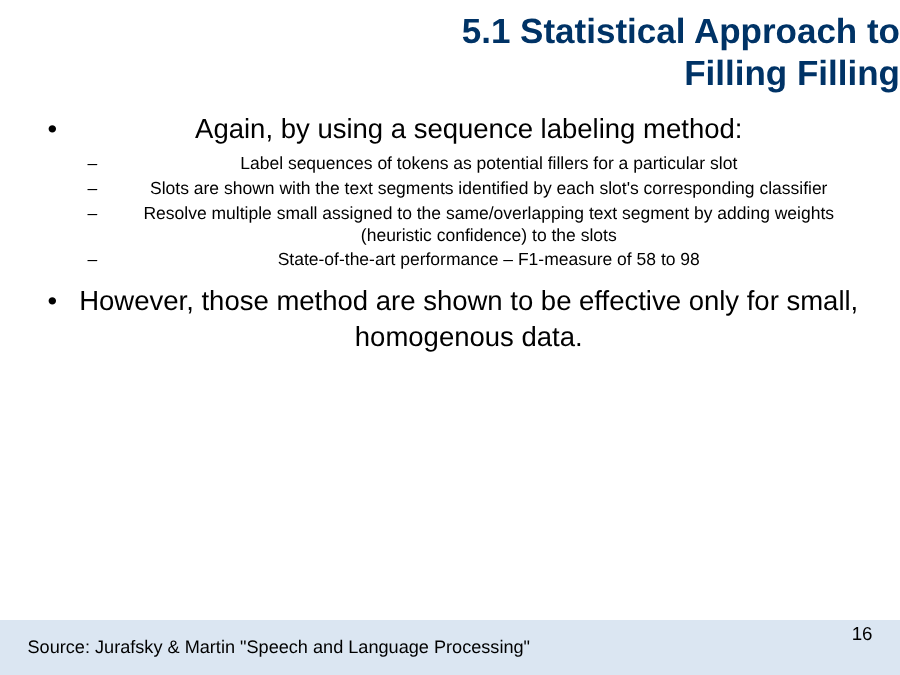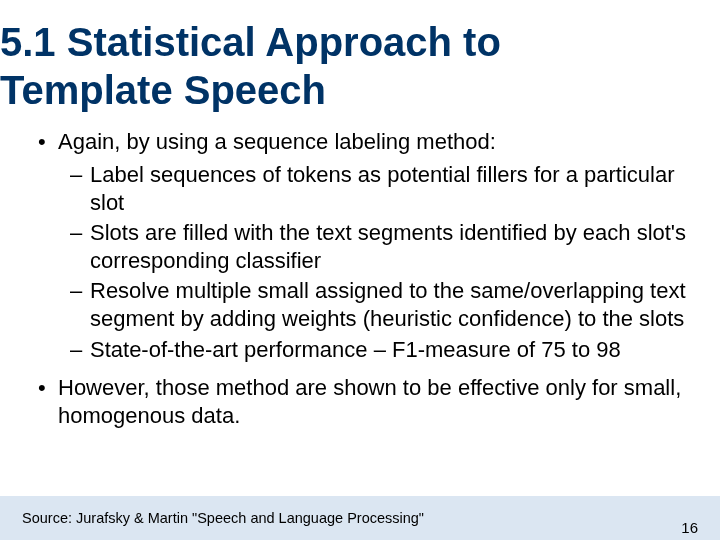--- a/index.html
+++ b/index.html
@@ -12,35 +12,36 @@
     color: #000000;
     overflow: hidden;
   }
   .slide {
     position: relative;
     width: 720px;
     height: 540px;
     box-sizing: border-box;
   }
   .title {
-    text-align: left;
+    text-align: right;
     font-weight: bold;
-    font-size: 40px;
+    font-size: 28px;
     line-height: 1.2;
     color: #003366;
-    padding-top: 18px;
+    padding-top: 8px;
     padding-bottom: 14px;
   }
   .body {
     padding: 0 28px 0 28px;
   }
   ul.level1 {
     list-style: none;
     margin: 0;
     padding: 0;
+    text-align: center;
   }
   ul.level1 > li {
     position: relative;
     padding-left: 30px;
     font-size: 22px;
     line-height: 1.3;
     margin-bottom: 4px;
   }
   ul.level1 > li::before {
     content: "•";
@@ -52,21 +53,21 @@
   }
   ul.level2 {
     list-style: none;
     margin: 4px 0 10px 0;
     padding: 0;
   }
   ul.level2 > li {
     position: relative;
     padding-left: 24px;
     margin-left: 8px;
-    font-size: 22px;
+    font-size: 14px;
     line-height: 1.28;
     margin-bottom: 2px;
   }
   ul.level2 > li::before {
     content: "–";
     position: absolute;
     left: 4px;
     top: 0;
     color: #000;
   }
@@ -81,44 +82,44 @@
   .source {
     position: absolute;
     left: 22px;
     bottom: 14px;
     font-size: 14.5px;
     color: #000;
   }
   .pagenum {
     position: absolute;
     right: 22px;
-    bottom: 4px;
+    bottom: 24px;
     font-size: 15px;
     color: #000;
   }
 </style>
 </head>
 <body>
 
 <div class="slide">
 
   <div class="title">
     <span>5.1 Statistical Approach to</span><br>
-    <span>Template Speech</span>
+    <span>Filling Filling</span>
   </div>
 
   <div class="body">
     <ul class="level1">
       <li>
         <span>Again, by using a sequence labeling method:</span>
         <ul class="level2">
           <li>Label sequences of tokens as potential fillers for a particular slot</li>
-          <li>Slots are filled with the text segments identified by each slot's corresponding classifier</li>
+          <li>Slots are shown with the text segments identified by each slot's corresponding classifier</li>
           <li>Resolve multiple small assigned to the same/overlapping text segment by adding weights (heuristic confidence) to the slots</li>
-          <li>State-of-the-art performance – F1-measure of 75 to 98</li>
+          <li>State-of-the-art performance – F1-measure of 58 to 98</li>
         </ul>
       </li>
       <li>
         <span>However, those method are shown to be effective only for small, homogenous data.</span>
       </li>
     </ul>
   </div>
 
   <div class="footer">
     <div class="source">Source: Jurafsky &amp; Martin "Speech and Language Processing"</div>

